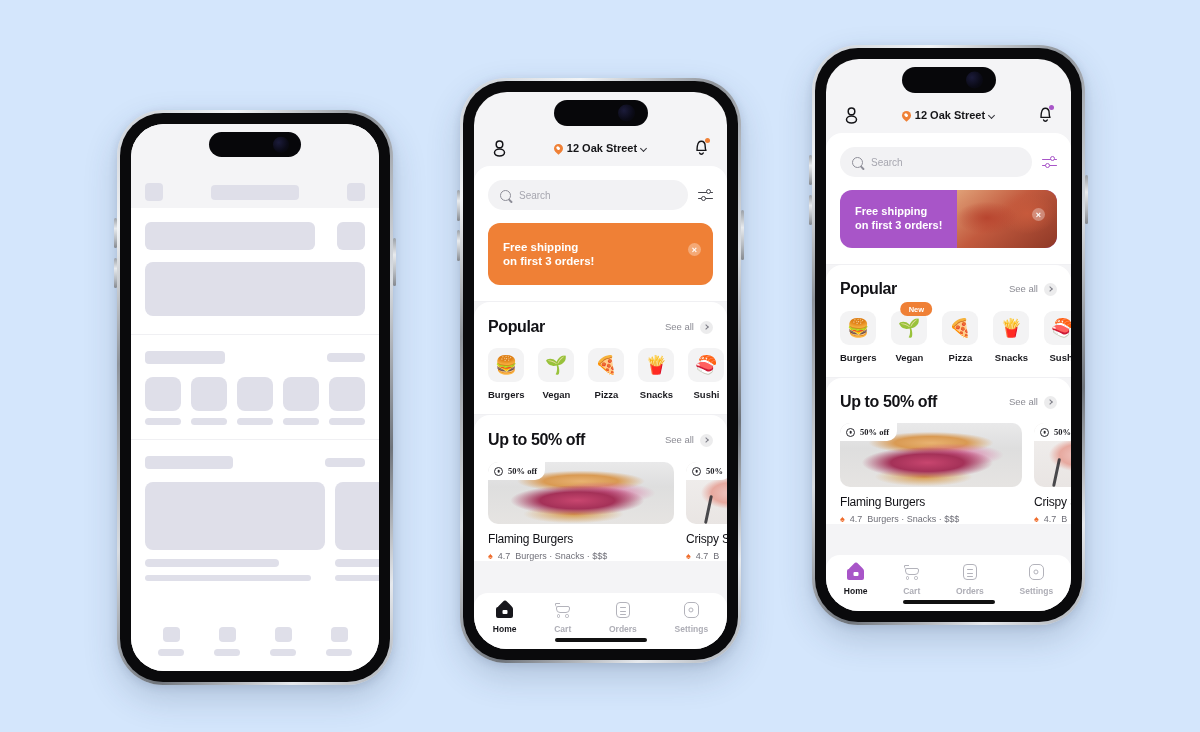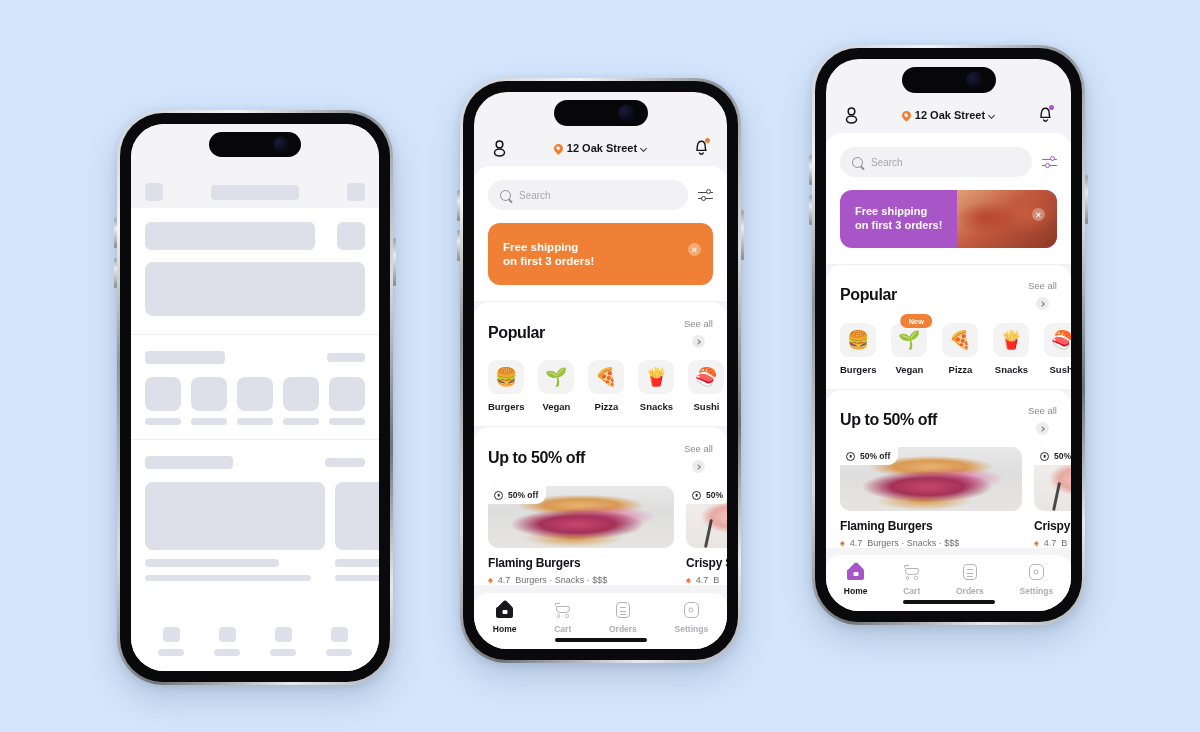--- a/index.html
+++ b/index.html
@@ -92,21 +92,21 @@
     margin: 26% auto 0; width: 42%; aspect-ratio: 1;
   }
   .chev-d { border-style: solid; border-color: #33333a; border-width: 0 0 1.4px 1.4px;
             transform: rotate(-45deg); display: inline-block; }
   .bell-dot { position: absolute; border-radius: 50%; }
 
   
   .sheet { background: #fff; }
   .sec-head { display: flex; align-items: center; justify-content: space-between; }
   .sec-title { font-weight: 800; color: #121216; letter-spacing: -.4px; }
-  .see-all { display: flex; align-items: center; flex-direction: column; }
+  .see-all { display: flex; align-items: flex-start; }
   .see-all span { color: #8b8b93; }
   .see-all .pill {
     border-radius: 50%; background: #ececed;
     display: flex; align-items: center; justify-content: center;
   }
   .chev-r { border-style: solid; border-color: #7c7c85; border-width: 1.2px 1.2px 0 0;
             transform: rotate(45deg); display: inline-block; }
 
   
   .cats { display: flex; }
@@ -125,20 +125,21 @@
   .deals { display: flex; }
   .deal { flex: none; }
   .deal-img {
     position: relative; overflow: hidden;
     background:
       radial-gradient(ellipse 50% 34% at 48% 62%, #c8466f 0%, #a43158 40%, rgba(160,50,85,0) 72%),
       radial-gradient(ellipse 40% 26% at 62% 50%, #d9639a 0%, rgba(217,99,154,0) 70%),
       radial-gradient(ellipse 44% 22% at 50% 31%, #e8b271 0%, #d99a53 45%, rgba(217,154,83,0) 78%),
       radial-gradient(ellipse 36% 20% at 46% 84%, #d79948 0%, rgba(215,153,72,0) 75%),
       linear-gradient(180deg,#e9e9ea 0%, #dedede 40%, #e6e4e2 100%);
+    font-family: Liberation Serif, serif;
   }
   .deal-img.alt {
     background:
       radial-gradient(ellipse 48% 34% at 55% 50%, #f0c7c2 0%, #e7a99f 48%, rgba(231,169,159,0) 76%),
       radial-gradient(ellipse 26% 16% at 72% 38%, #c75a63 0%, rgba(199,90,99,0) 72%),
       linear-gradient(180deg,#f1efee 0%, #e9e5e3 100%);
   }
   .deal-img .streak {
     position: absolute; left: 26%; top: 54%; width: 4%; height: 46%;
     background: #2c2c30; transform: rotate(12deg); border-radius: 2px; opacity: .85;
@@ -146,21 +147,21 @@
   .off-tag {
     position: absolute; left: 0; top: 0; background: #fff;
     display: flex; align-items: center; font-weight: 700; color: #1c1c22;
   }
   .tag-ic { border: 1.3px solid #2a2a30; border-radius: 50%; position: relative; }
   .tag-ic::after {
     content: ""; position: absolute; left: 50%; top: 50%;
     transform: translate(-50%,-50%); border-radius: 50%;
     width: 38%; height: 38%; background: #2a2a30;
   }
-  .deal-name { font-weight: 700; color: #111116; letter-spacing: -.2px; }
+  .deal-name { font-weight: 400; color: #111116; letter-spacing: -.2px; }
   .deal-meta { display: flex; align-items: center; color: #6e6e77; white-space: nowrap; }
   .star { color: #ef6b2a; }
 
   
   .tabbar {
     position: absolute; left: 0; right: 0; bottom: 0; z-index: 25;
     background: #fff; display: flex; align-items: flex-start; justify-content: space-around;
     border-top-left-radius: 14px; border-top-right-radius: 14px;
   }
   .tab { display: flex; flex-direction: column; align-items: center; }

